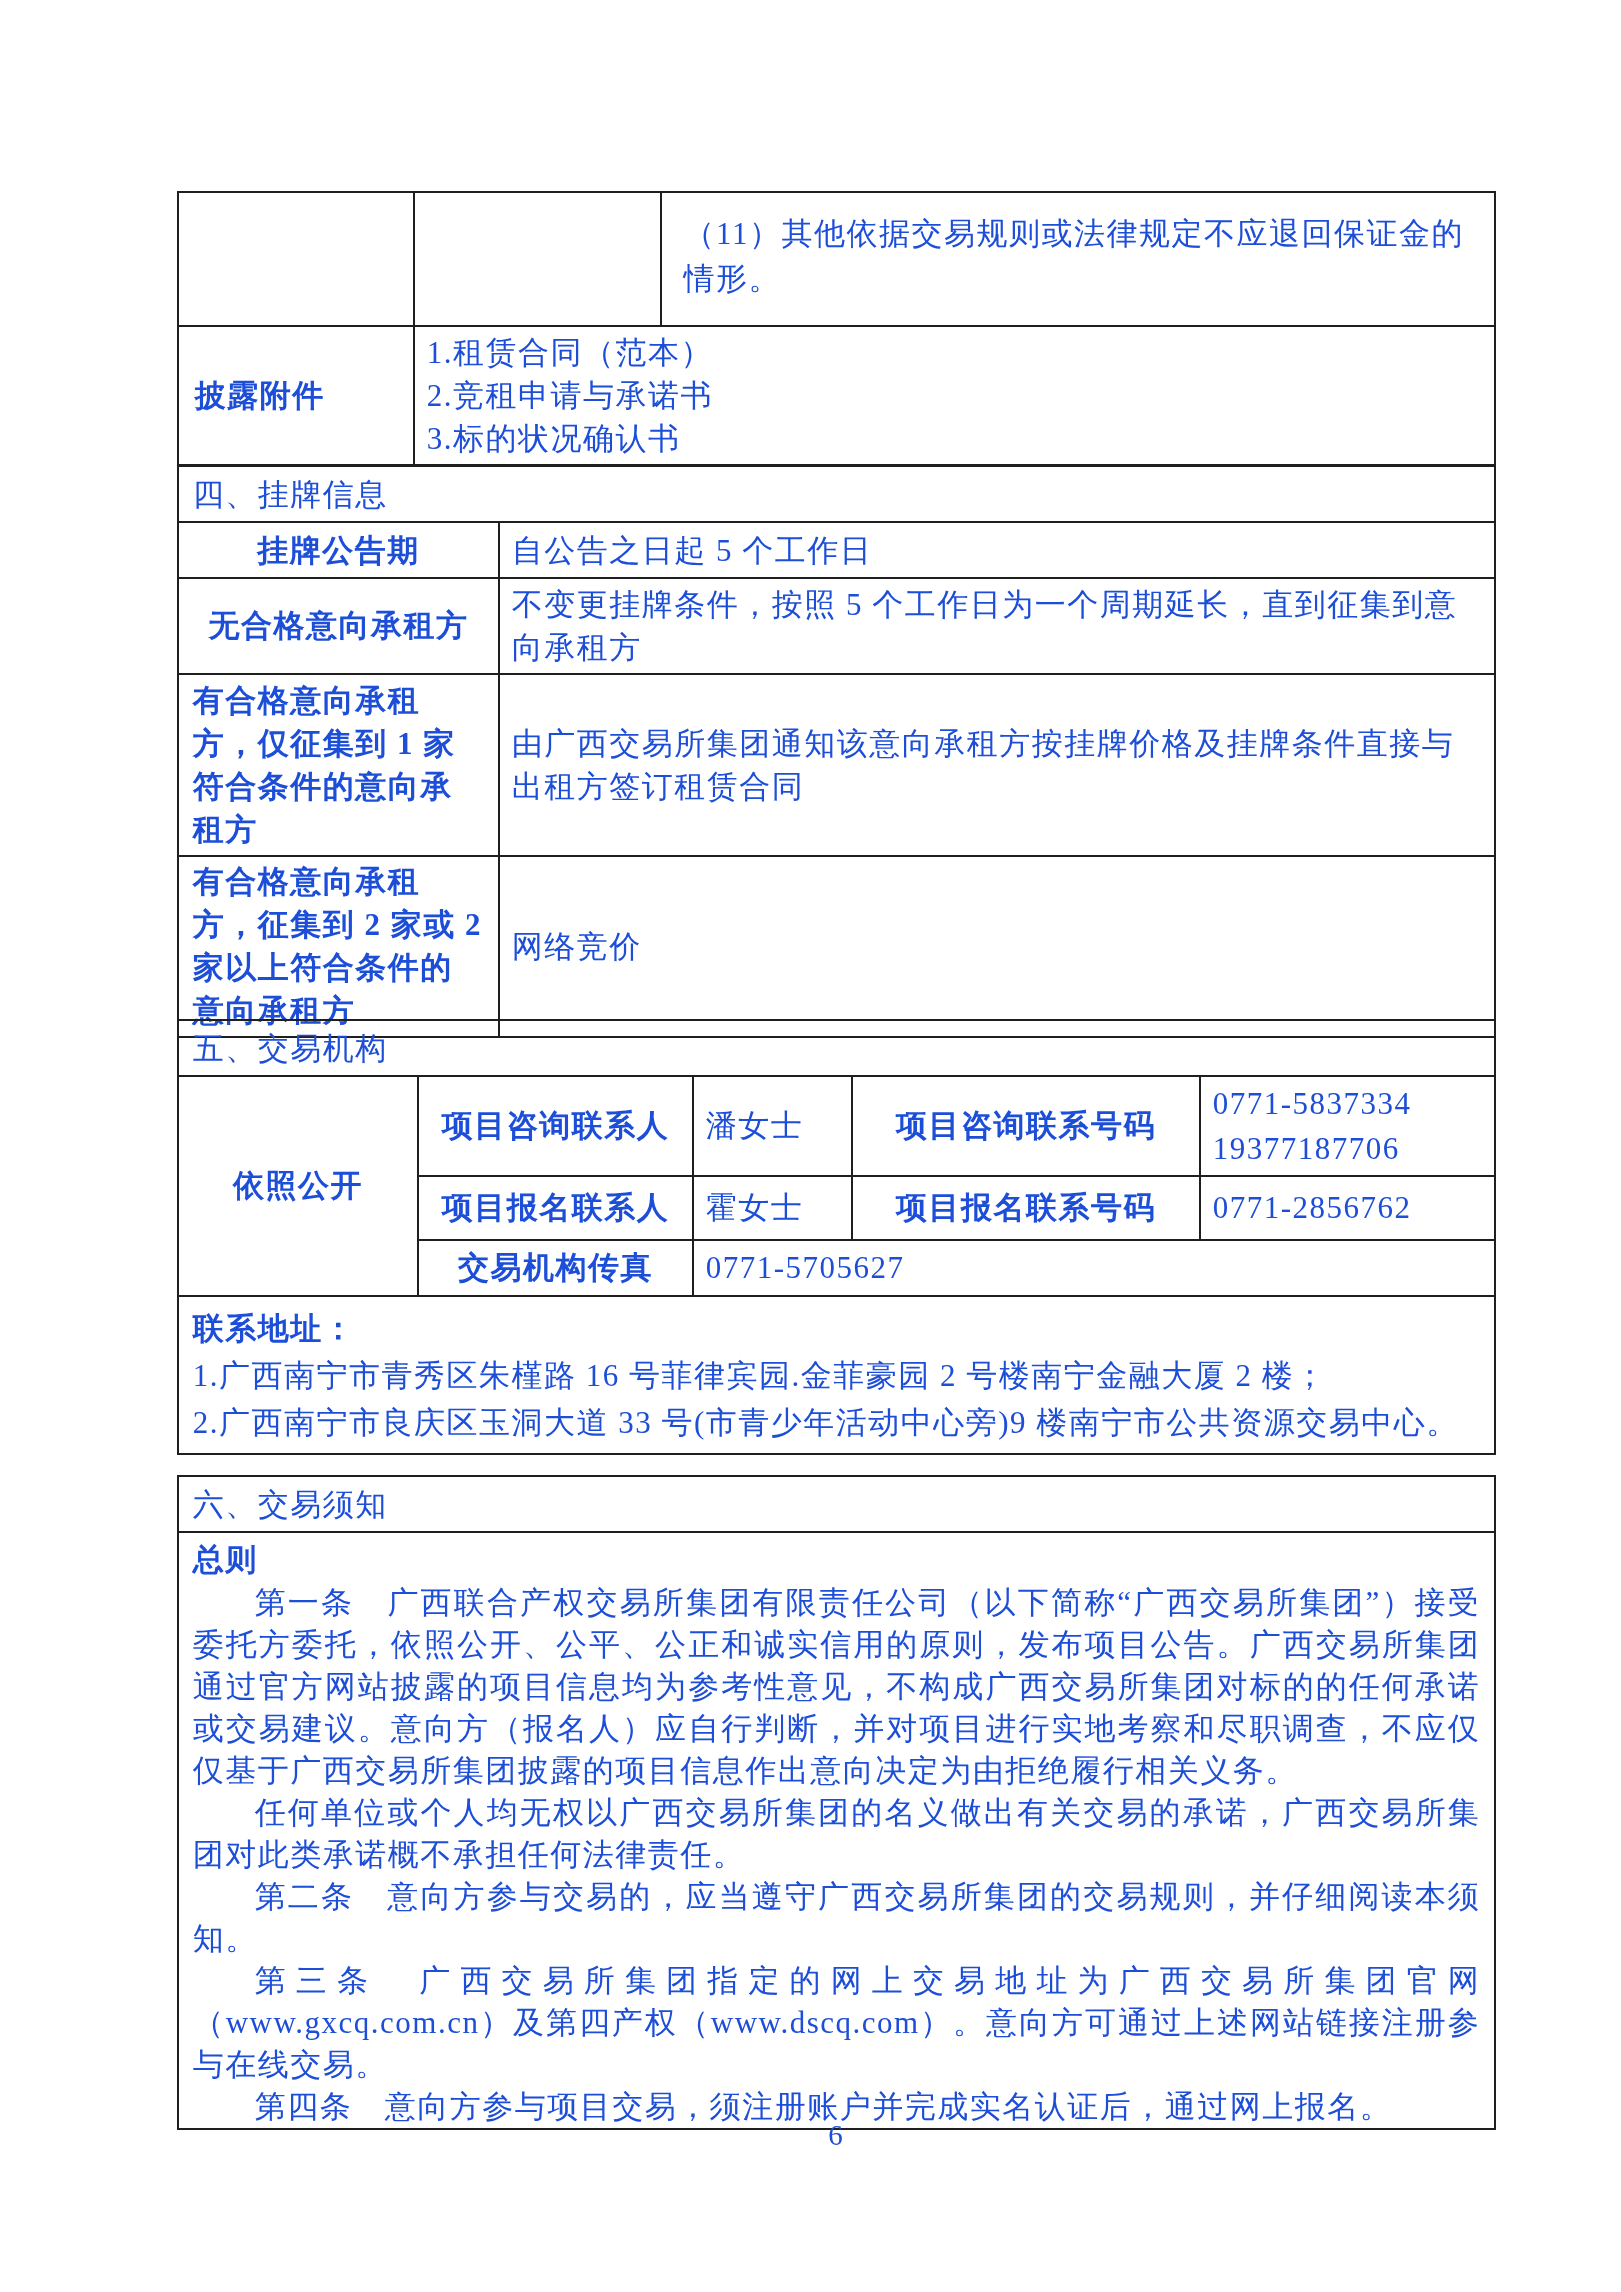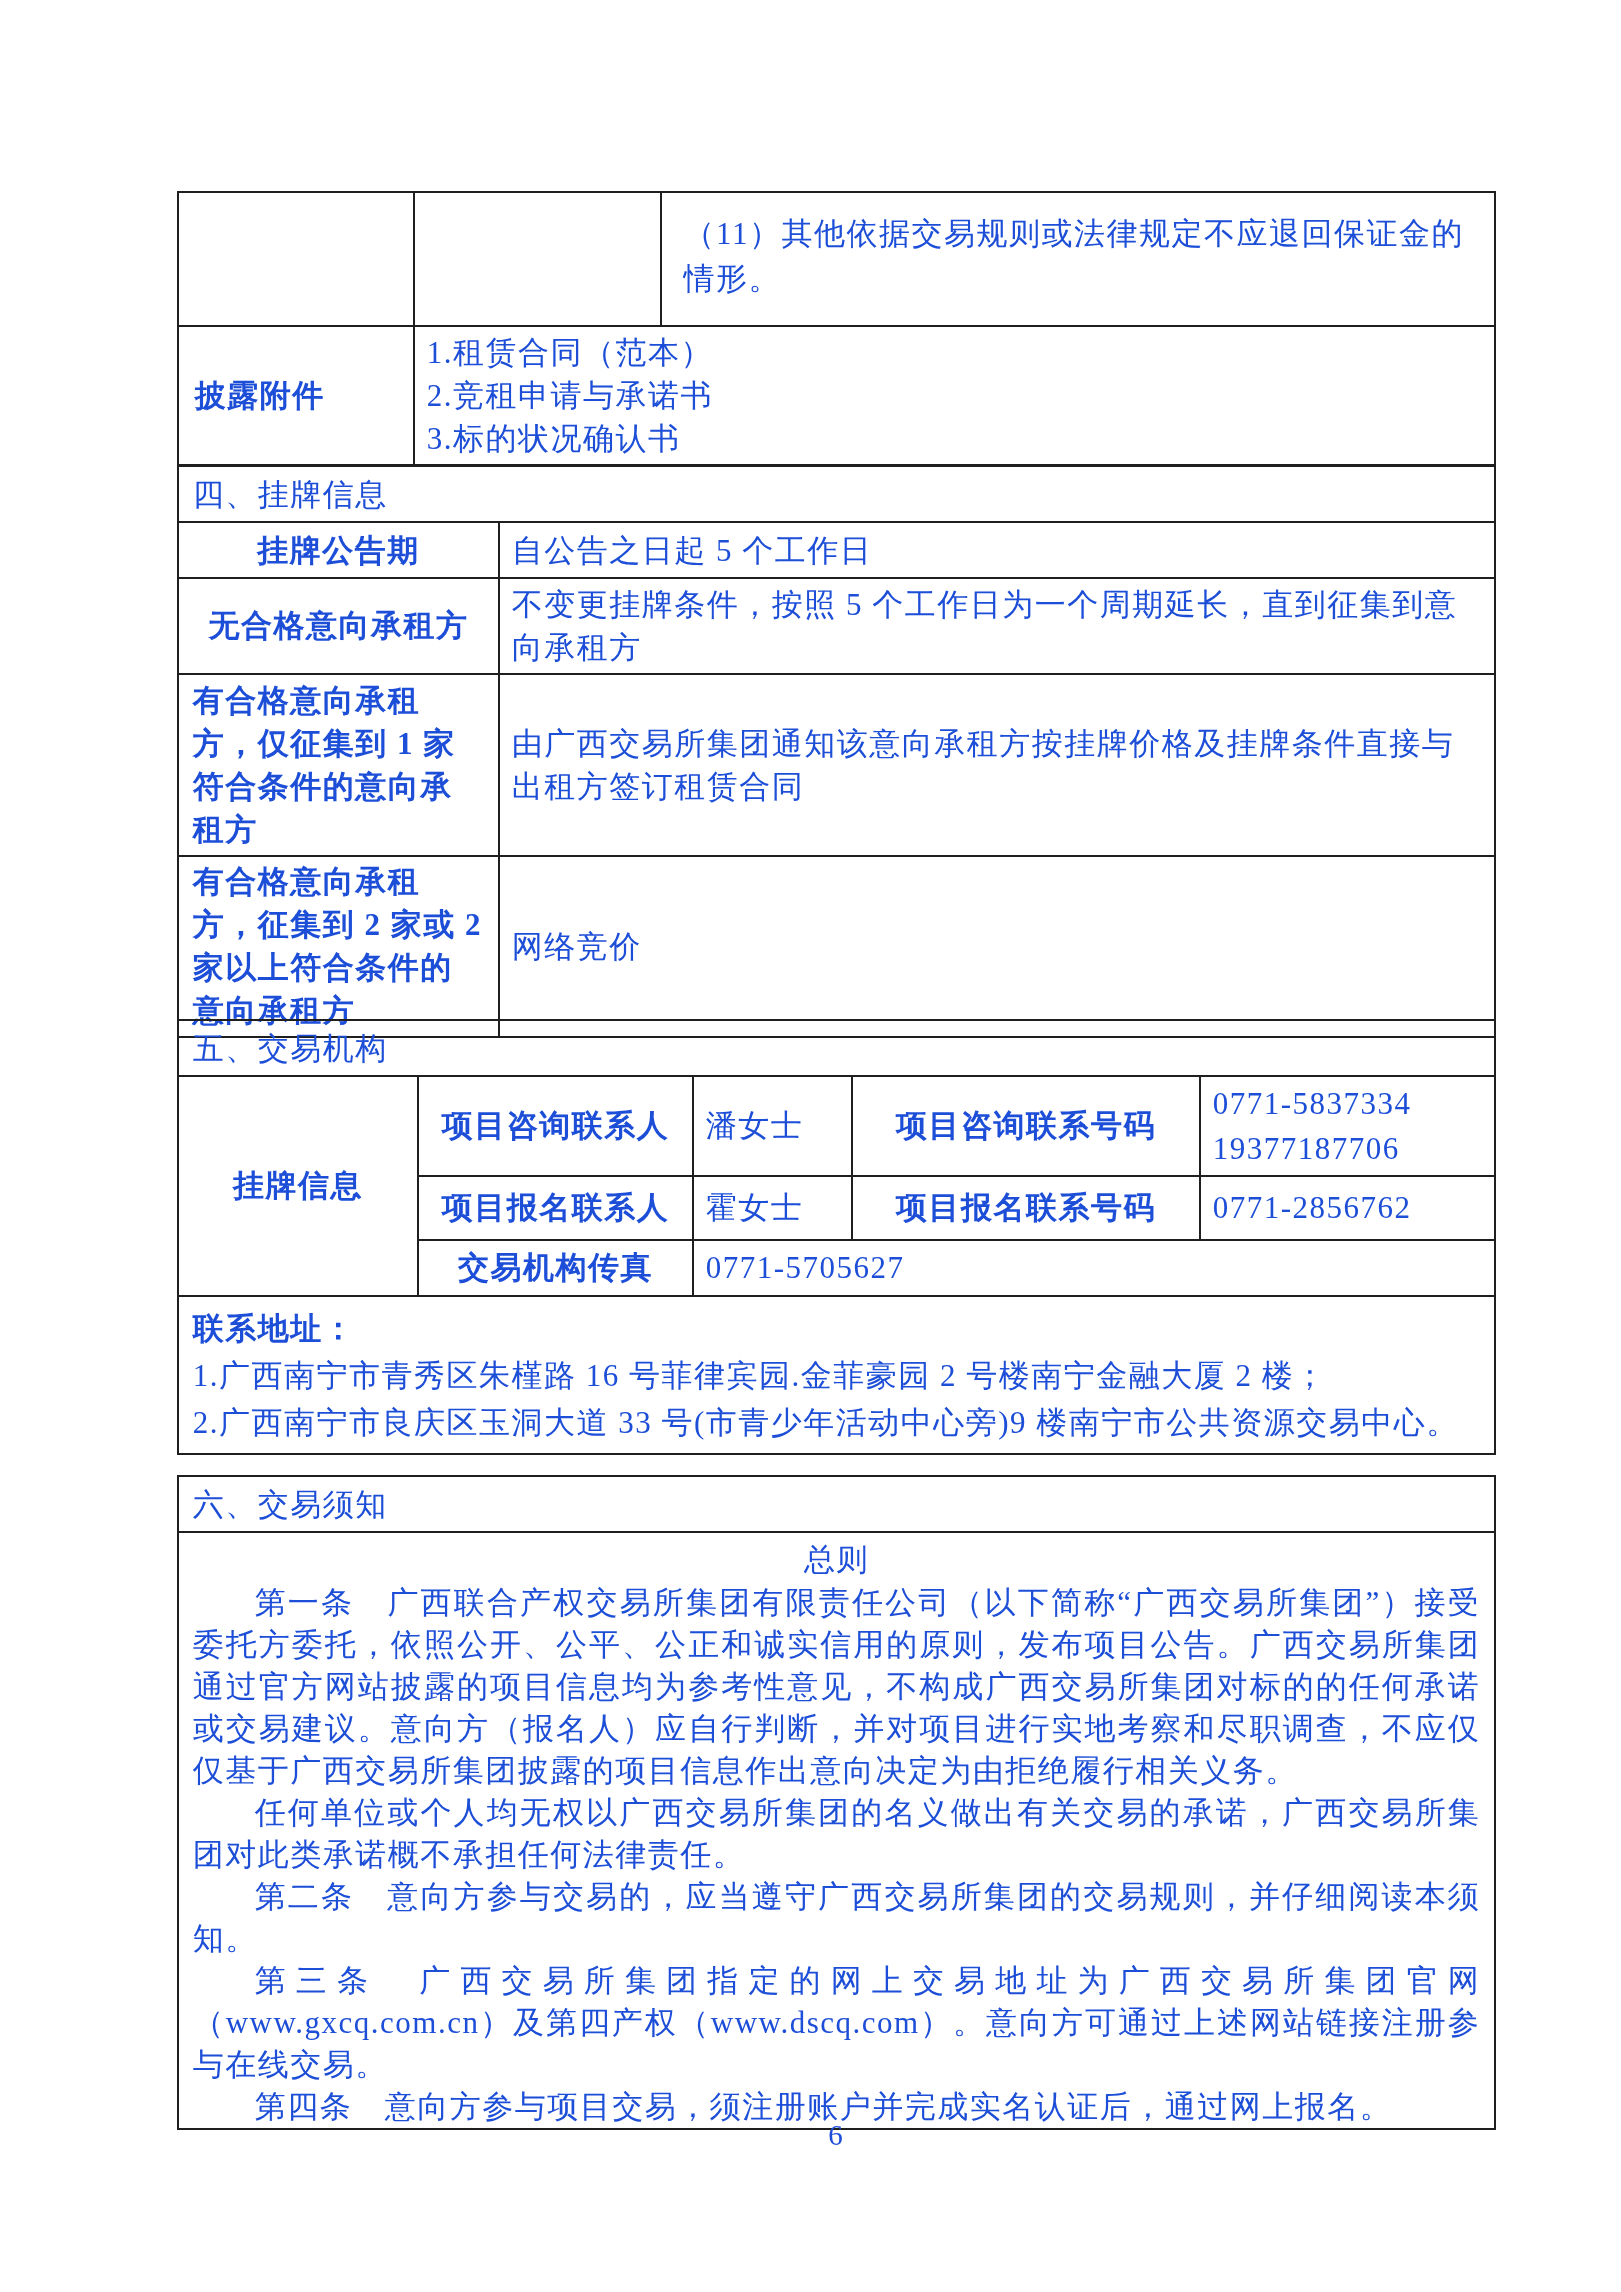--- a/index.html
+++ b/index.html
@@ -53,22 +53,22 @@
   #t-contact .phone-line { line-height: 45px; }
   #t-contact td.addr-cell { line-height: 47px; padding: 7.8px 13.7px; }
 
   
   #t-notice td.body {
     vertical-align: top;
     padding: 3.9px 13.7px 0 13.7px;
     height: 584px;
   }
   #t-notice .subtitle {
-    text-align: center;
-    font-weight: normal;
+    text-align: left;
+    font-weight: bold;
     line-height: 45px;
   }
   #t-notice p {
     text-indent: 2em;
     text-align: justify;
     line-height: 42px;
   }
   .page-num {
     position: absolute;
     top: 2119px;
@@ -141,21 +141,21 @@
         <col style="width:275px">
         <col style="width:159px">
         <col style="width:348px">
         <col style="width:295px">
       </colgroup>
     <tbody>
         <tr>
       <td class="sec-head" colspan="5">五、交易机构</td>
     </tr>
     <tr style="height:84px">
-      <td class="lbl ctr" rowspan="3">挂牌信息</td>
+      <td class="lbl ctr" rowspan="3">依照公开</td>
       <td class="lbl ctr">项目咨询联系人</td>
       <td>潘女士</td>
       <td class="lbl ctr">项目咨询联系号码</td>
       <td>
         <div class="phone-line">0771-5837334</div>
         <div class="phone-line">19377187706</div>
       </td>
     </tr>
     <tr style="height:64px">
       <td class="lbl ctr">项目报名联系人</td>

